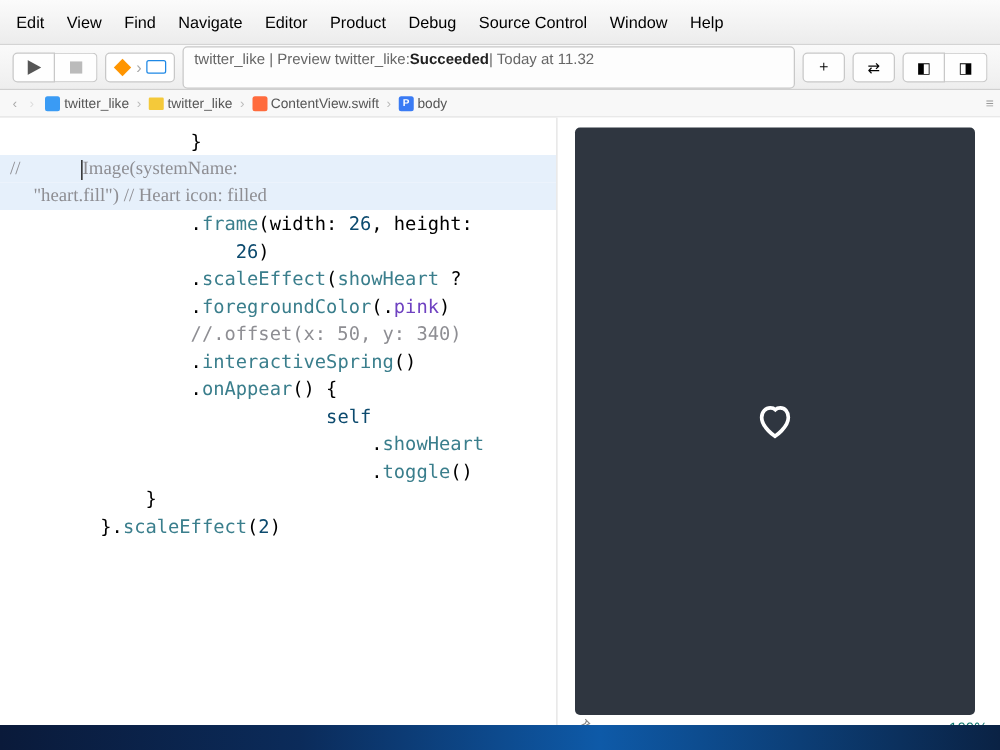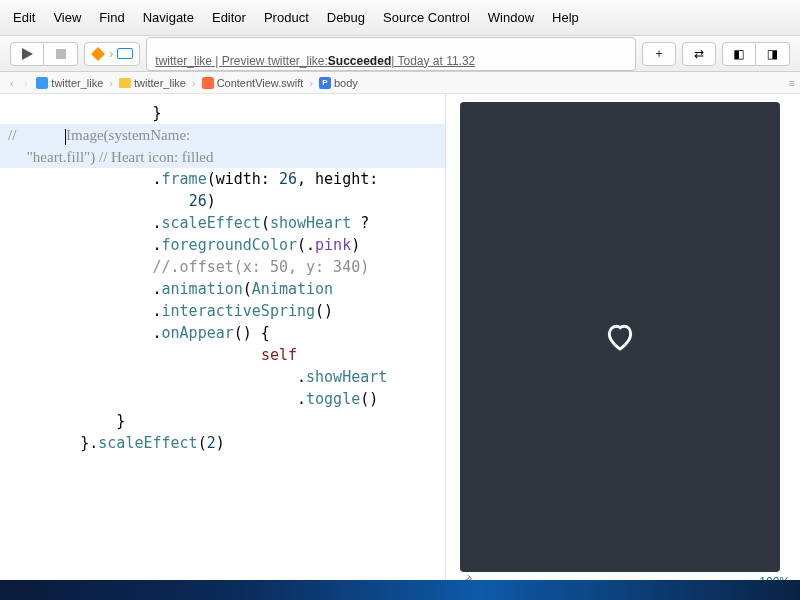--- a/index.html
+++ b/index.html
@@ -49,25 +49,24 @@
     padding: 0 6px; gap: 4px;
   }
   .scheme-icon { width: 14px; height: 14px; background:#ff9500; transform: rotate(45deg) scale(0.7); }
   .scheme-device { width: 16px; height: 11px; border:1.5px solid #1e88e5; border-radius:2px; }
   .status-bar {
     flex: 1;
     height: 24px;
     border: 1px solid #c8c8c8;
     border-radius: 4px;
     background: #fdfdfd;
-    display: flex; align-items: flex-start;
+    display: flex; align-items: flex-end;
     padding: 16px 8px;
     font-size: 12px;
     color: #666;
-    text-decoration: underline;
   }
   .status-bar b { color:#222; font-weight:600; }
   .right-tools { display:flex; gap:6px; margin-left:auto; }
   .pathbar {
     height: 22px;
     background: #f8f8f8;
     border-bottom: 1px solid #e3e3e3;
     display: flex; align-items: center;
     padding: 0 6px;
     font-size: 11px;
@@ -91,21 +90,21 @@
     font-family: "SF Mono", Menlo, monospace;
     font-size: 15px;
     line-height: 22px;
     padding: 8px 0;
     overflow:hidden;
     position:relative;
   }
   .code-line { white-space:pre; padding-left:8px; }
   .hl { background:#e6f0fb;font-family:Liberation Serif, serif; }
   .t-comment { color:#8e8e93; }
-  .t-keyword { color:#7f1d1d; }
+  .t-keyword { color:#0c4a6e; }
   .t-call    { color:#3a7e8c; }
   .t-num     { color:#0c4a6e; }
   .t-enum    { color:#6f42c1; }
   .t-id      { color:#3a7e8c; }
   .cursor { display:inline-block; width:1px; height:16px; background:#000; vertical-align:middle; }
 
   .canvas {
     flex: 1;
     background:#ffffff;
     position:relative;
@@ -225,21 +224,20 @@
     <div class="code-line">                }</div>
     <div class="code-line"></div>
     <div class="code-line hl"><span class="t-comment">//             </span><span class="cursor"></span><span class="t-comment">Image(systemName:</span></div>
     <div class="code-line hl"><span class="t-comment">     </span><span class="t-comment">"heart.fill") // Heart icon: filled</span></div>
     <div class="code-line"><span>                .</span><span class="t-call">frame</span><span>(width: </span><span class="t-num">26</span><span>, height:</span></div>
     <div class="code-line"><span>                    </span><span class="t-num">26</span><span>)</span></div>
     <div class="code-line"><span>                .</span><span class="t-call">scaleEffect</span><span>(</span><span class="t-id">showHeart</span><span> ?</span></div>
     <div class="code-line"><span>                .</span><span class="t-call">foregroundColor</span><span>(.</span><span class="t-enum">pink</span><span>)</span></div>
     <div class="code-line"><span class="t-comment">                //.offset(x: 50, y: 340)</span></div>
     <div class="code-line"></div>
-    <div class="code-line"><span>                .</span><span class="t-call">animation</span><span>(</span><span class="t-id">Animation</span></div>
     <div class="code-line"><span>                .</span><span class="t-call">interactiveSpring</span><span>()</span></div>
     <div class="code-line"><span>                .</span><span class="t-call">onAppear</span><span>() {</span></div>
     <div class="code-line"></div>
     <div class="code-line"><span>                            </span><span class="t-keyword">self</span></div>
     <div class="code-line"><span>                                .</span><span class="t-id">showHeart</span></div>
     <div class="code-line"><span>                                .</span><span class="t-call">toggle</span><span>()</span></div>
     <div class="code-line">            }</div>
     <div class="code-line"></div>
     <div class="code-line"><span>        }.</span><span class="t-call">scaleEffect</span><span>(</span><span class="t-num">2</span><span>)</span></div>
   </div>

